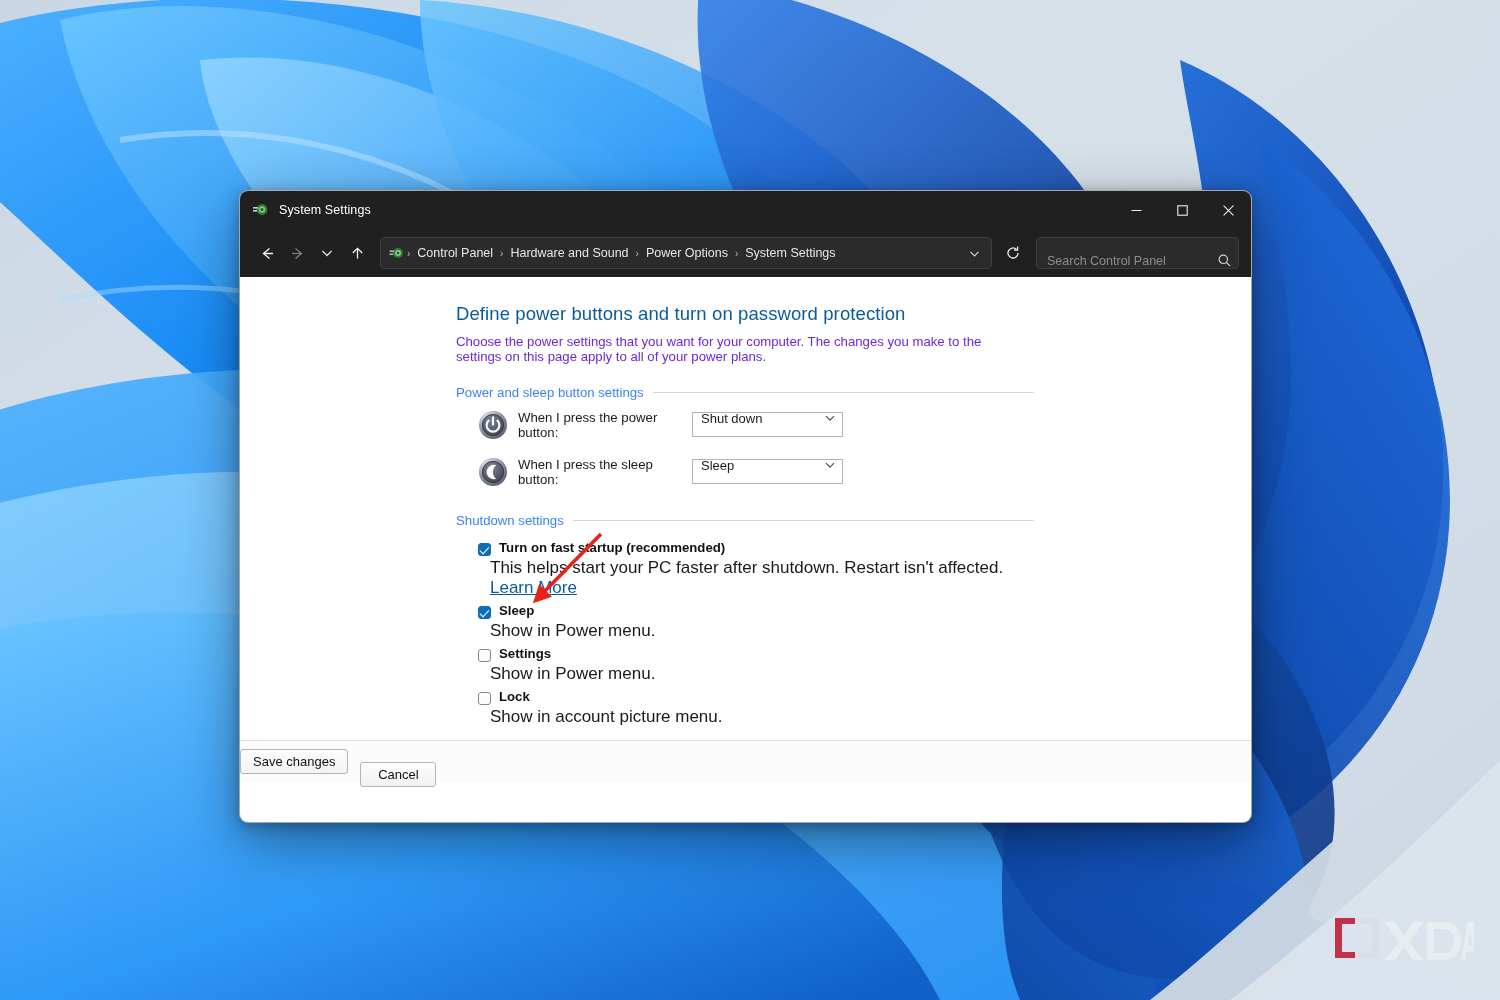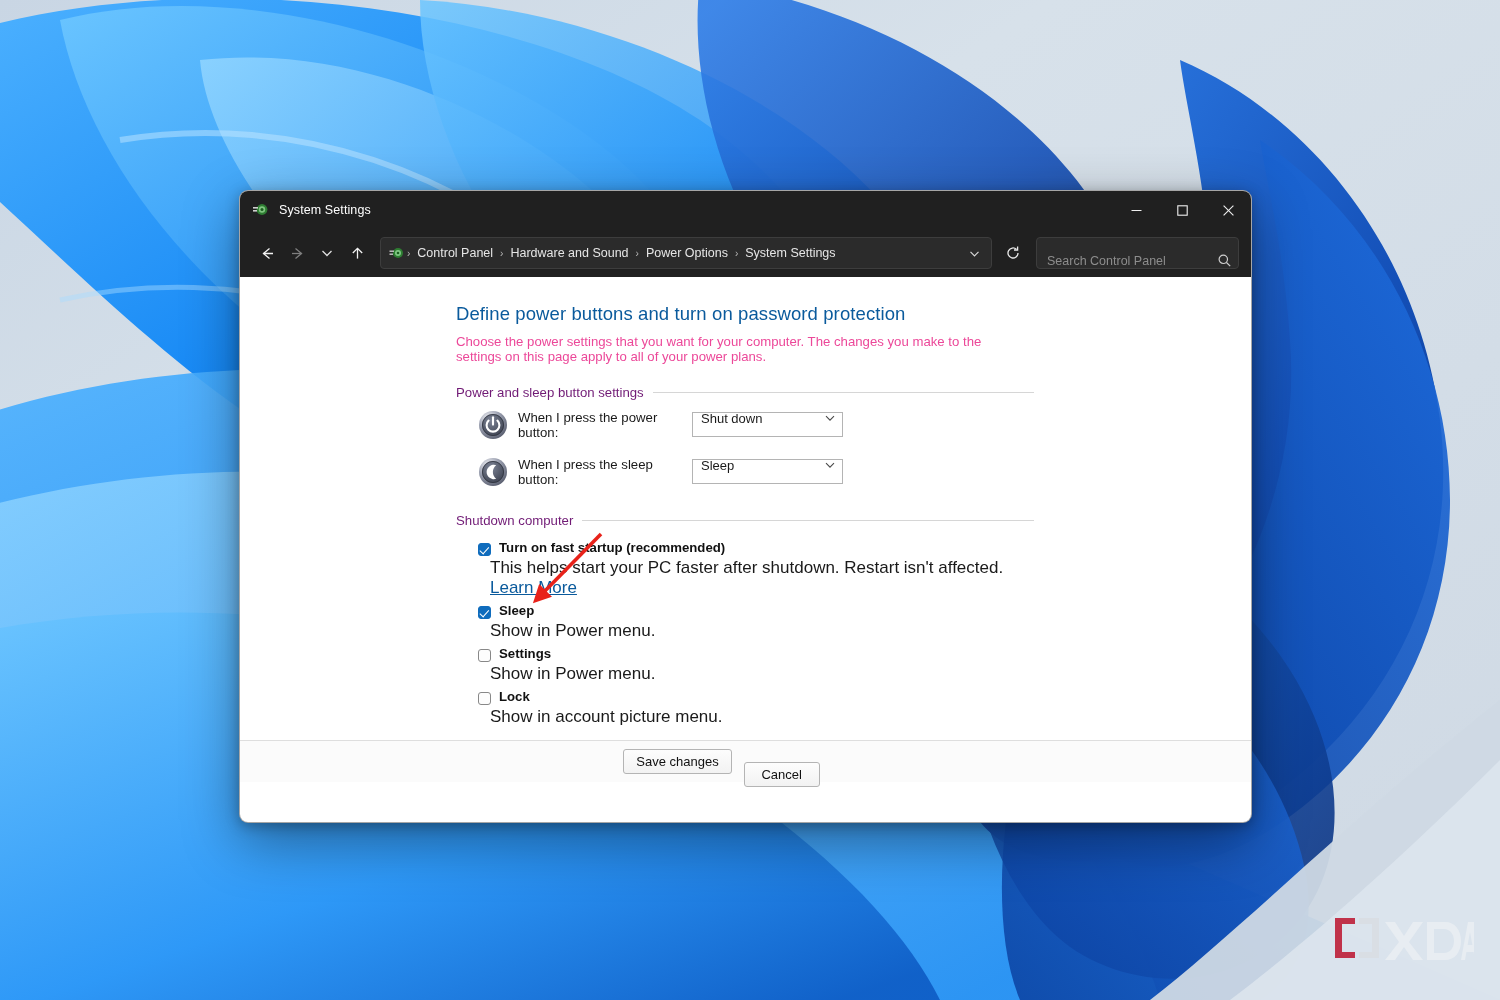--- a/index.html
+++ b/index.html
@@ -88,27 +88,27 @@
 
   
   .content { background: #ffffff; height: 505px; position: relative; padding: 26px 0 0 0; }
   .inner { width: 578px; margin-left: 216px; }
 
   .page-title {
     color: #0a5a9c; font-size: 18.5px; font-weight: 400; letter-spacing: .1px;
     margin-bottom: 9px;
   }
   .page-desc {
-    color: #ec4899; font-size: 13.2px; line-height: 1.16; width: 564px;
+    color: #6d28d9; font-size: 13.2px; line-height: 1.16; width: 564px;
     margin-bottom: 20px;
   }
 
   .group-head {
     display: flex; align-items: center; gap: 9px;
-    color: #701a75; font-size: 13.2px; margin-bottom: 10px;
+    color: #3b82f6; font-size: 13.2px; margin-bottom: 10px;
   }
   .group-head .rule { flex: 1; height: 1px; background: #d6d6d6; }
 
   .prow { display: flex; align-items: center; margin: 9px 0 0 22px; }
   .powericon { width: 30px; height: 30px; flex: none; }
   .prow-label { font-size: 13.2px; color: #1a1a1a; margin-left: 10px; width: 174px; }
   .combo {
     width: 151px; height: 25px; border: 1px solid #b4b4b4; background: #fff;
     display: flex; align-items: center; padding: 0 6px 13px 8px;
     font-size: 13px; color: #1a1a1a;
@@ -128,21 +128,21 @@
     transform: rotate(42deg);
   }
   .cb-label { font-size: 13.2px; font-weight: bold; color: #111; margin-left: 8px; }
   .cb-desc { font-size: 17px; color: #1a1a1a; margin: 2px 0 0 34px; }
   .cb-desc a { color: #0a5a9c; }
 
   
   .footer {
     position: absolute; left: 0; right: 0; bottom: 0; height: 42px;
     background: #fbfbfb; border-top: 1px solid #dedede;
-    display: flex; align-items: center; justify-content: center; padding-right: 48px; gap: 12px;
+    display: flex; align-items: center; justify-content: flex-start; padding-right: 48px; gap: 12px;
   }
   .btn {
     min-width: 104px; height: 25px; padding: 0 12px;
     border: 1px solid #b4b4b4; border-radius: 3px;
     background: linear-gradient(#fdfdfd, #f2f2f2);
     font-size: 13px; color: #111; font-family: inherit;
     display: flex; align-items: center; justify-content: center;
   }
   .btn.cancel { min-width: 76px; margin-top: 26px; }
 
@@ -376,21 +376,21 @@
         <div class="combo">
           <span class="val">Sleep</span>
           <svg width="12" height="12" viewBox="0 0 12 12">
             <path d="M2 4.2 L6 8.2 L10 4.2" fill="none" stroke="#4a4a4a" stroke-width="1.1"></path>
           </svg>
         </div>
       </div>
 
       <div class="shutdown-group">
         <div class="group-head">
-          <span>Shutdown computer</span>
+          <span>Shutdown settings</span>
           <span class="rule"></span>
         </div>
 
         <div style="margin-top:12px;">
           <div class="cbrow">
             <span class="cb checked"></span>
             <span class="cb-label">Turn on fast startup (recommended)</span>
           </div>
           <div class="cb-desc">
             <span>This helps start your PC faster after shutdown. Restart isn't affected.</span>

